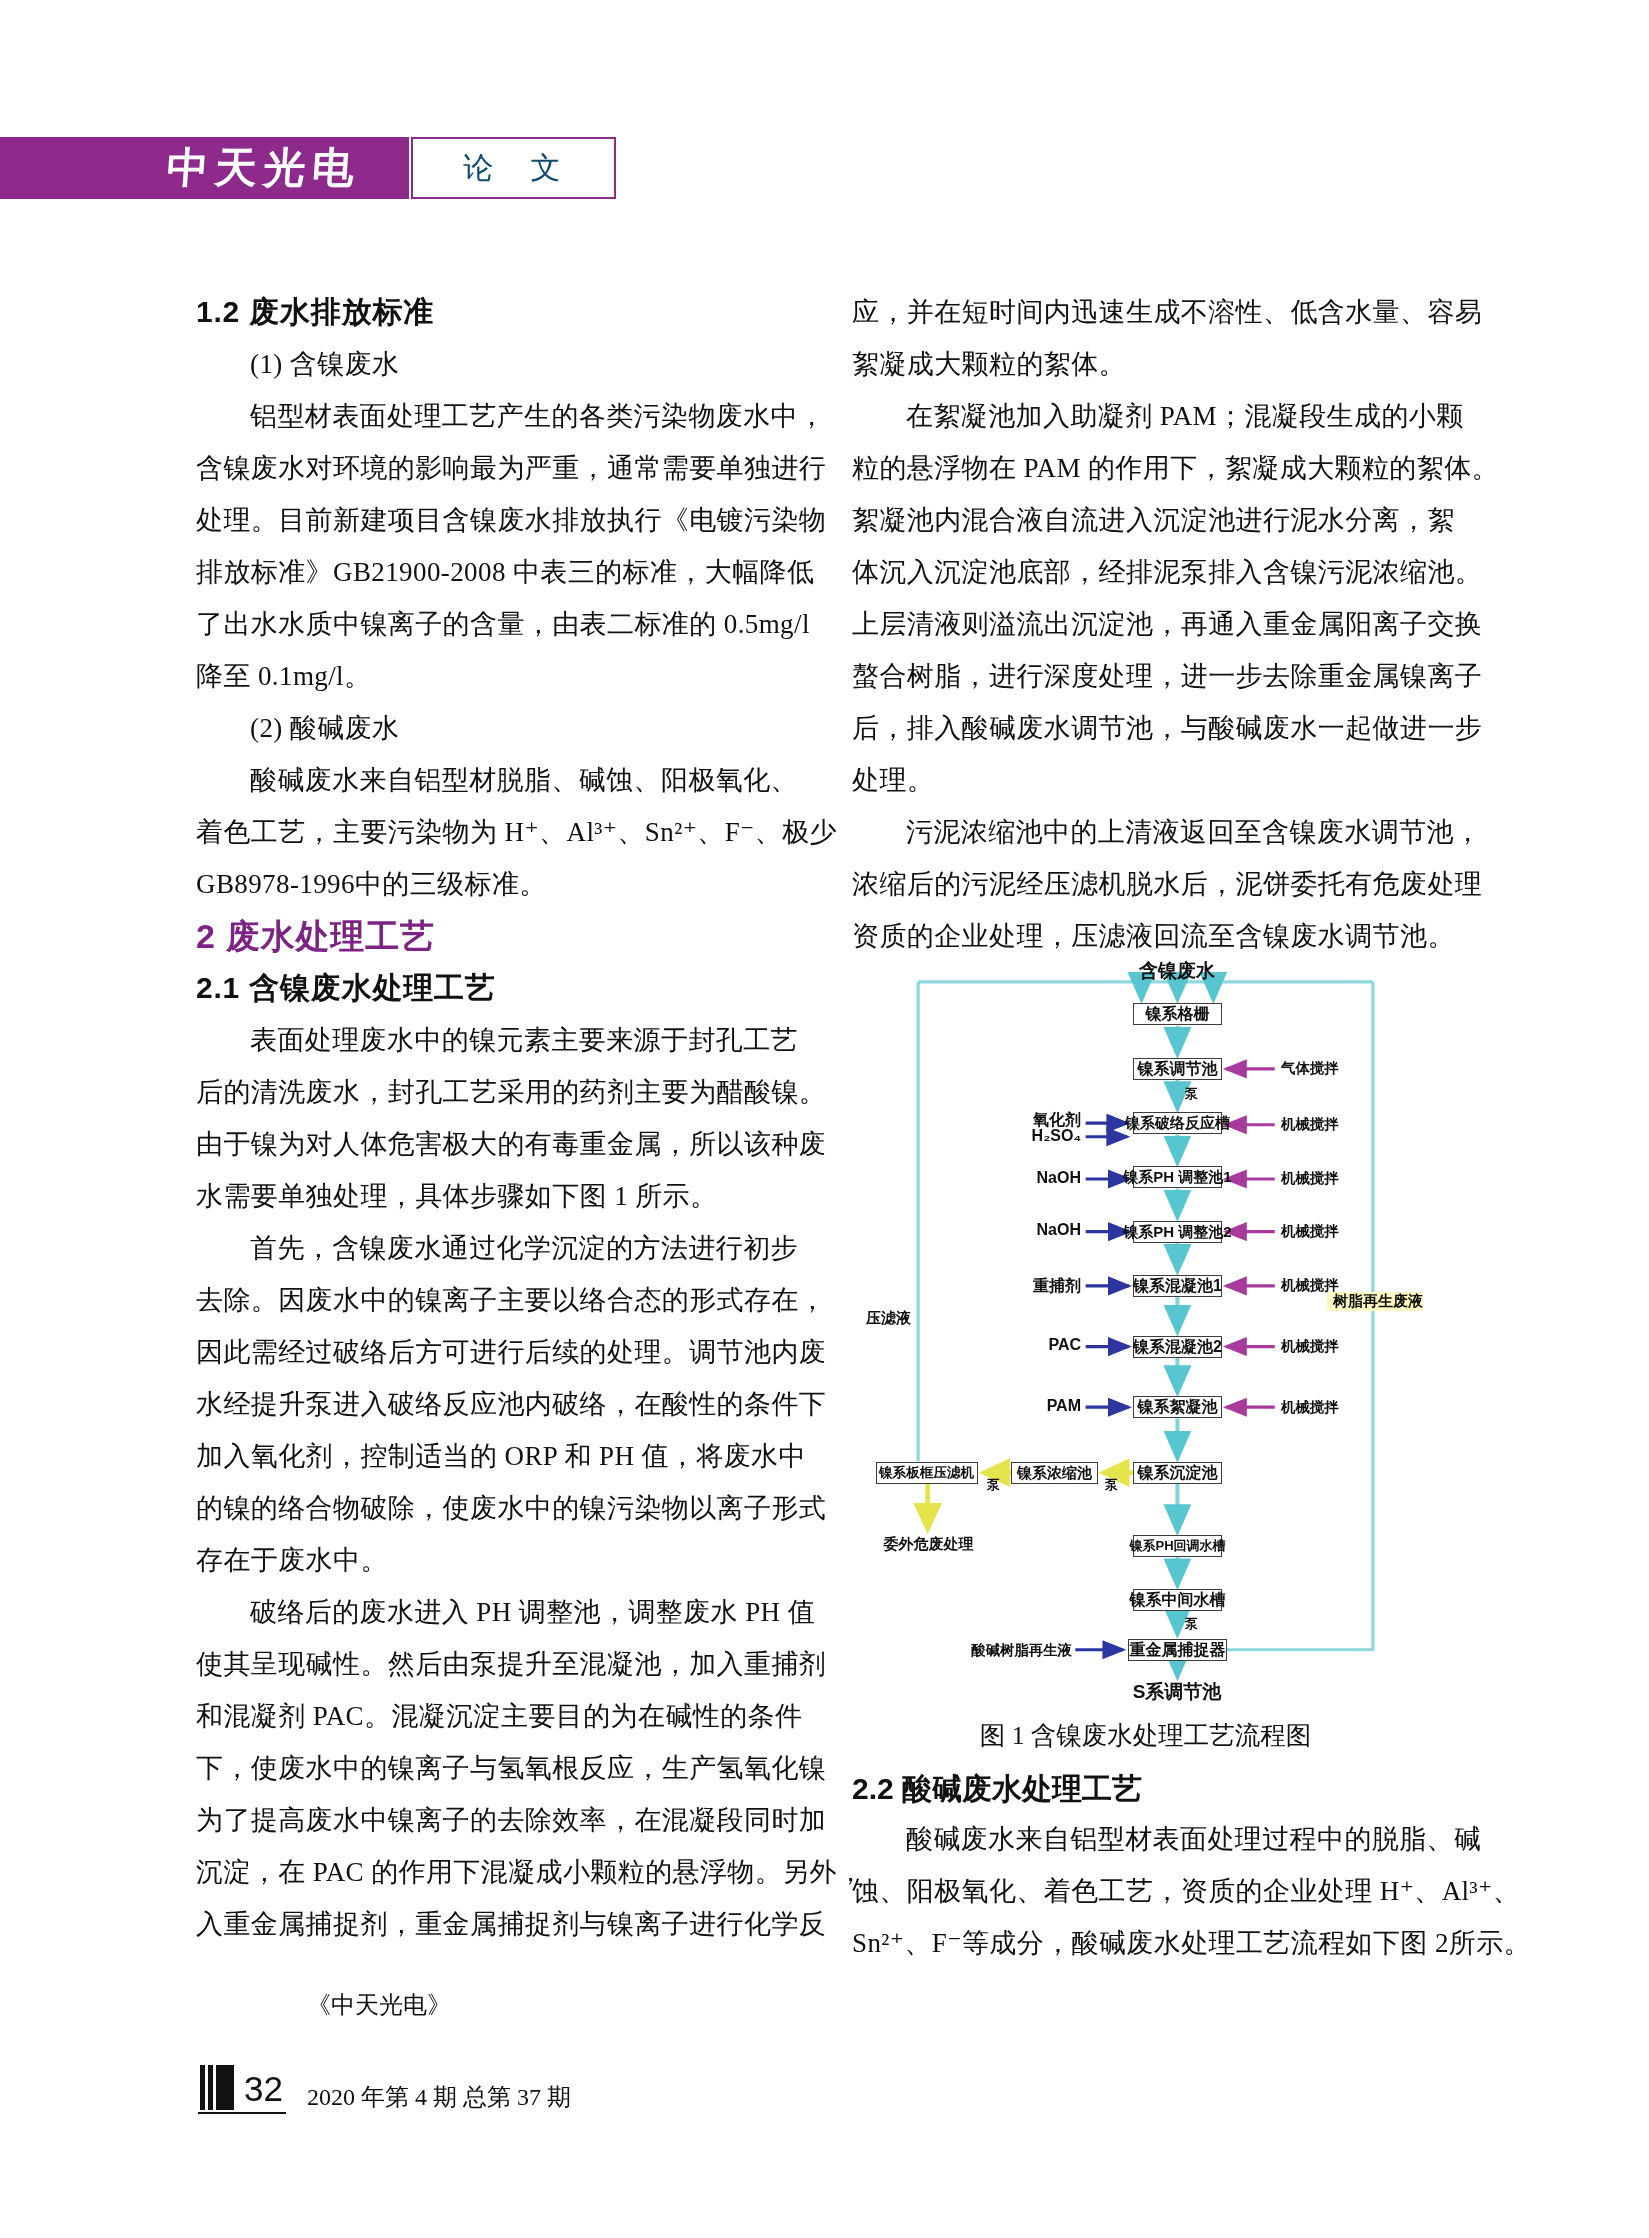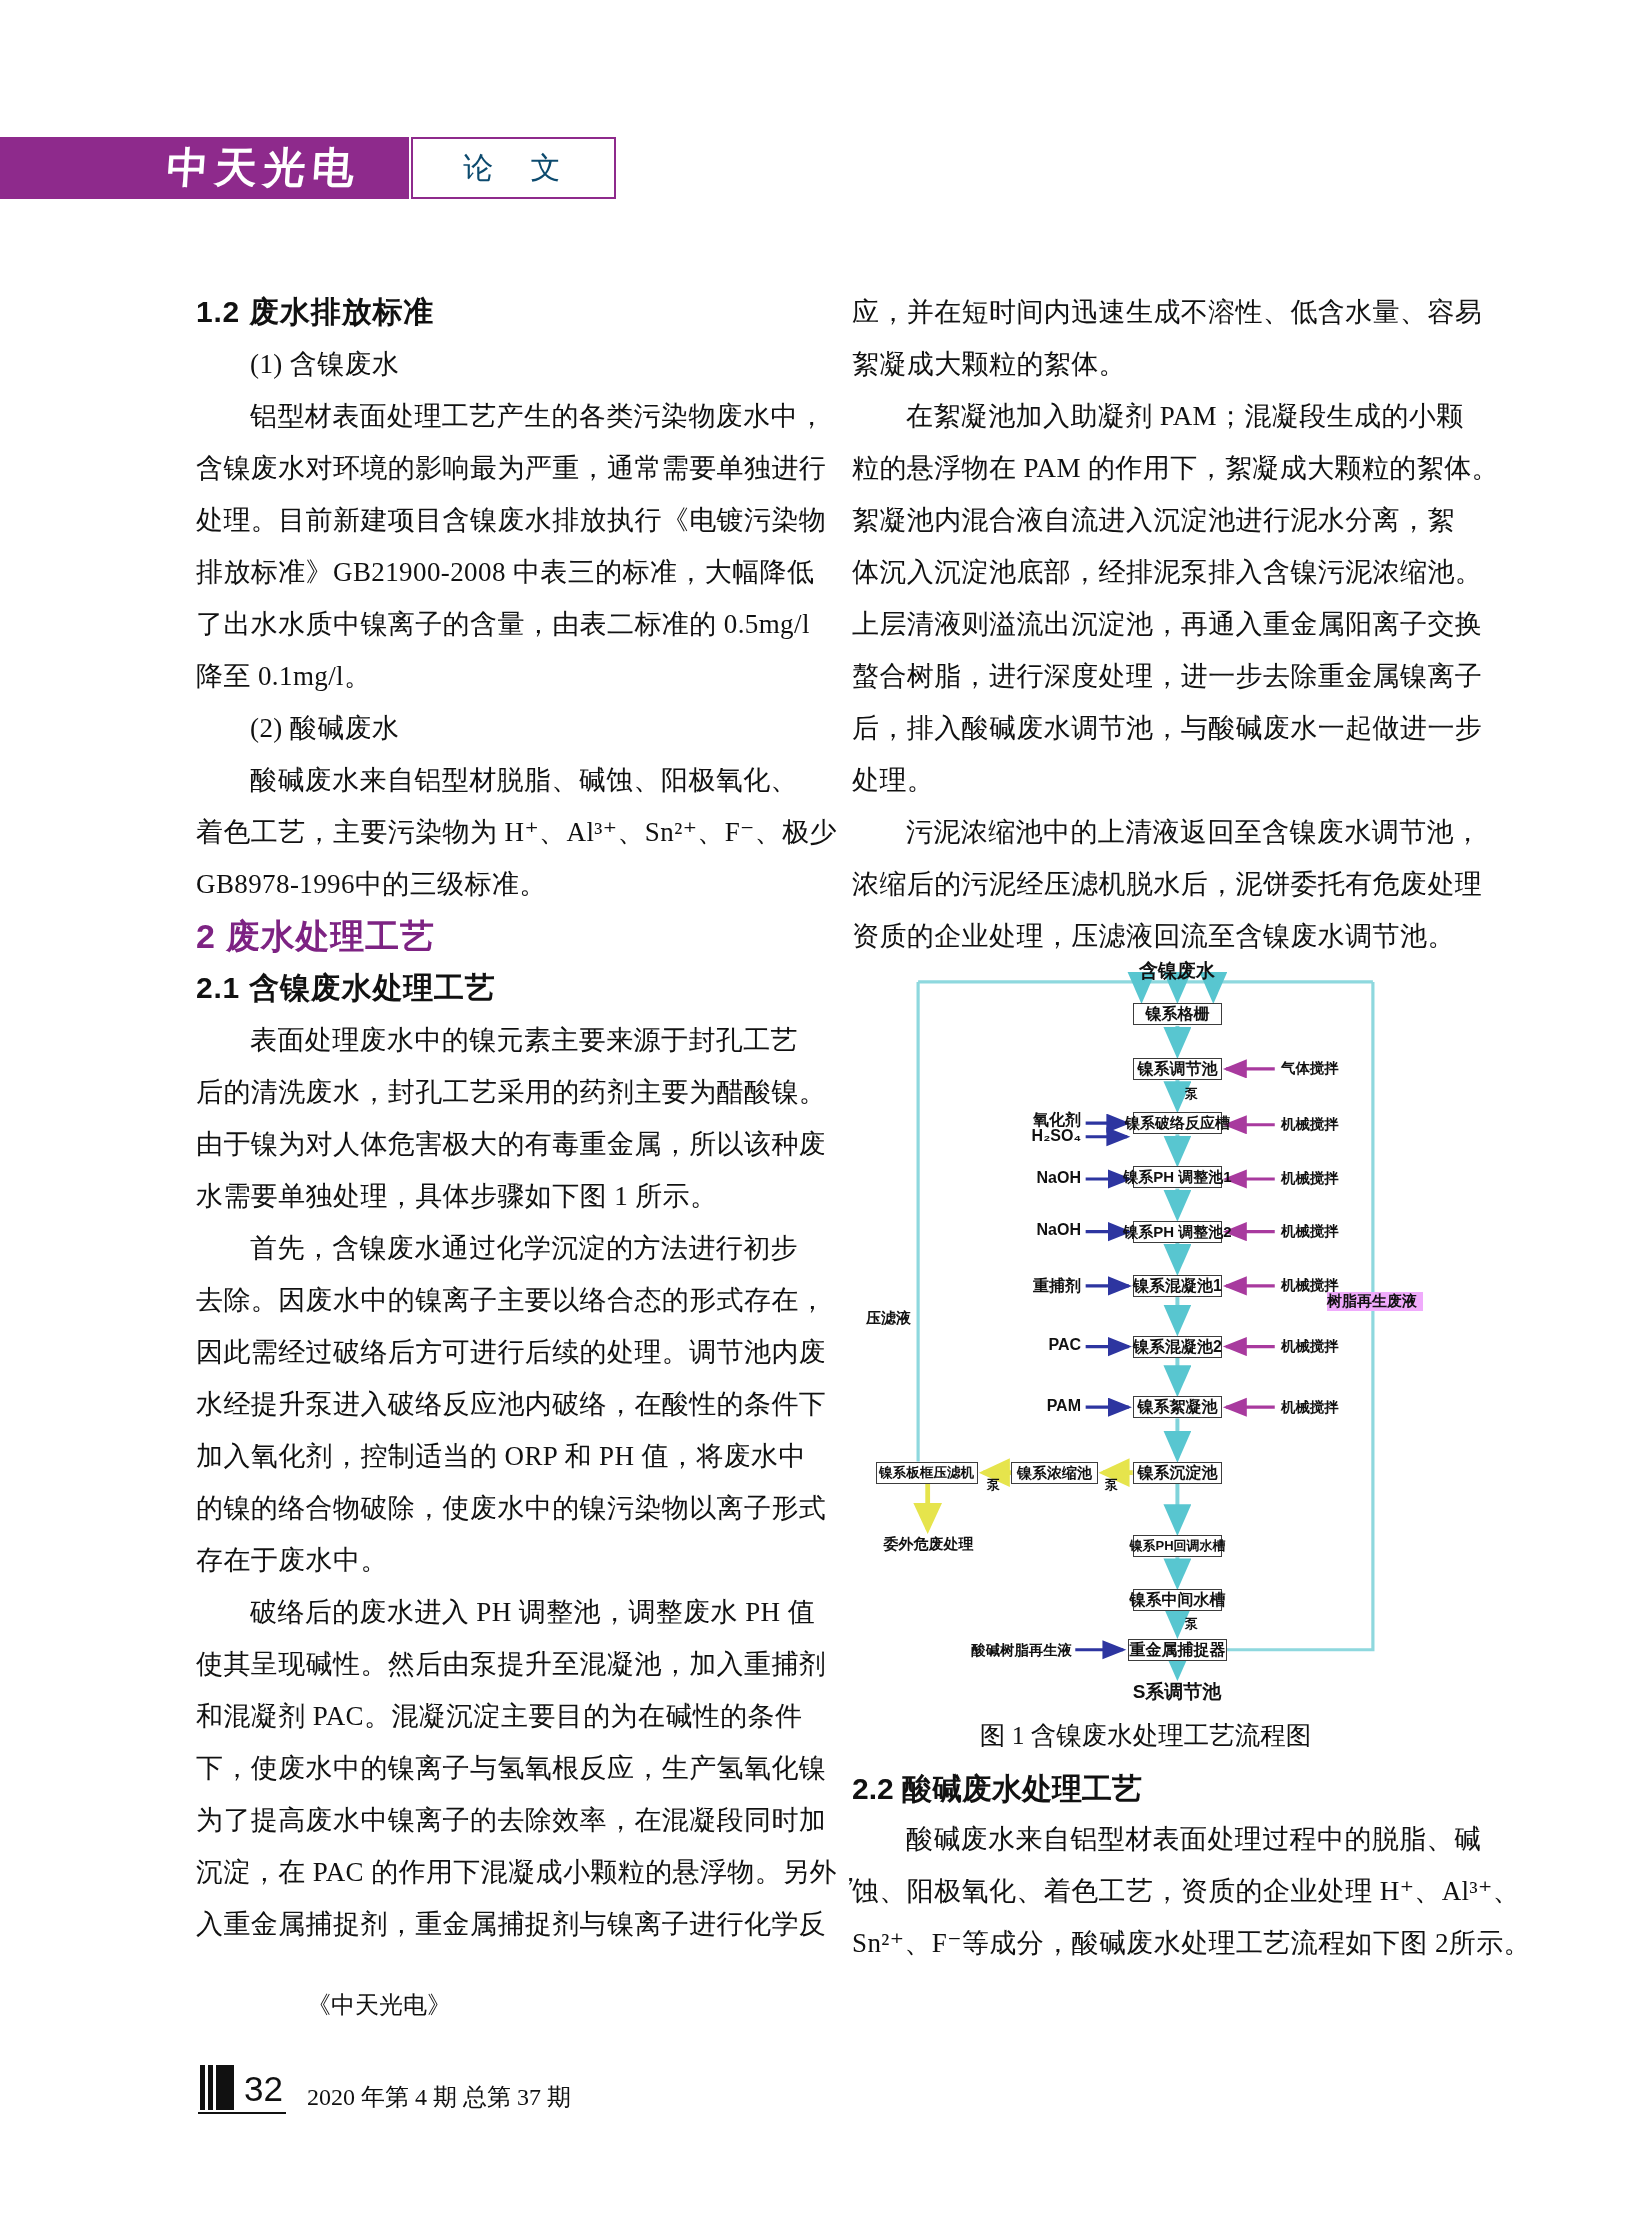--- a/index.html
+++ b/index.html
@@ -28,21 +28,21 @@
   .fb{position:absolute;box-sizing:border-box;height:22.3px;border:1.6px solid #3c3c3c;background:#fff;display:flex;align-items:center;justify-content:center;
       white-space:nowrap;font-size:16px;font-weight:700;font-family:"Liberation Sans",sans-serif;z-index:2;}
   .flab{position:absolute;z-index:2;font-family:"Liberation Sans",sans-serif;white-space:nowrap;}
   .chem{width:70px;text-align:right;font-size:16px;font-weight:700;}
   .stir{width:88px;text-align:left;font-size:14.4px;font-weight:700;}
   .pump{font-size:12.8px;font-weight:700;}
   .srclab{left:263px;top:0;width:96px;text-align:center;font-size:19px;font-weight:700;}
   .sinklab{left:255px;top:721px;width:112px;text-align:center;font-size:19px;font-weight:700;}
   .outlab{left:6.4px;top:577px;width:112px;text-align:center;font-size:15px;font-weight:700;}
   .lrec{left:0;top:351px;width:48px;font-size:15px;font-weight:700;}
-  .rrec{left:461px;top:334px;width:96px;text-align:left;font-size:15px;font-weight:700;background:#f0abfc;}
+  .rrec{left:461px;top:334px;width:96px;text-align:right;font-size:15px;font-weight:700;background:#fef9c3;}
 
   
   .pg-bars{position:absolute;left:200px;top:2065px;height:45px;display:flex;align-items:stretch;z-index:2;}
   .pg-bars span{display:block;background:#111;}
   .pg-num{position:absolute;left:244px;top:2069px;font-size:35px;font-family:"Liberation Sans",sans-serif;}
   .pg-rule{position:absolute;left:198px;top:2112px;width:88px;height:2.4px;background:#111;}
   .ft1{position:absolute;left:307px;top:1989px;font-size:24px;}
   .ft2{position:absolute;left:307px;top:2081px;font-size:24px;}
 </style>
 </head>

